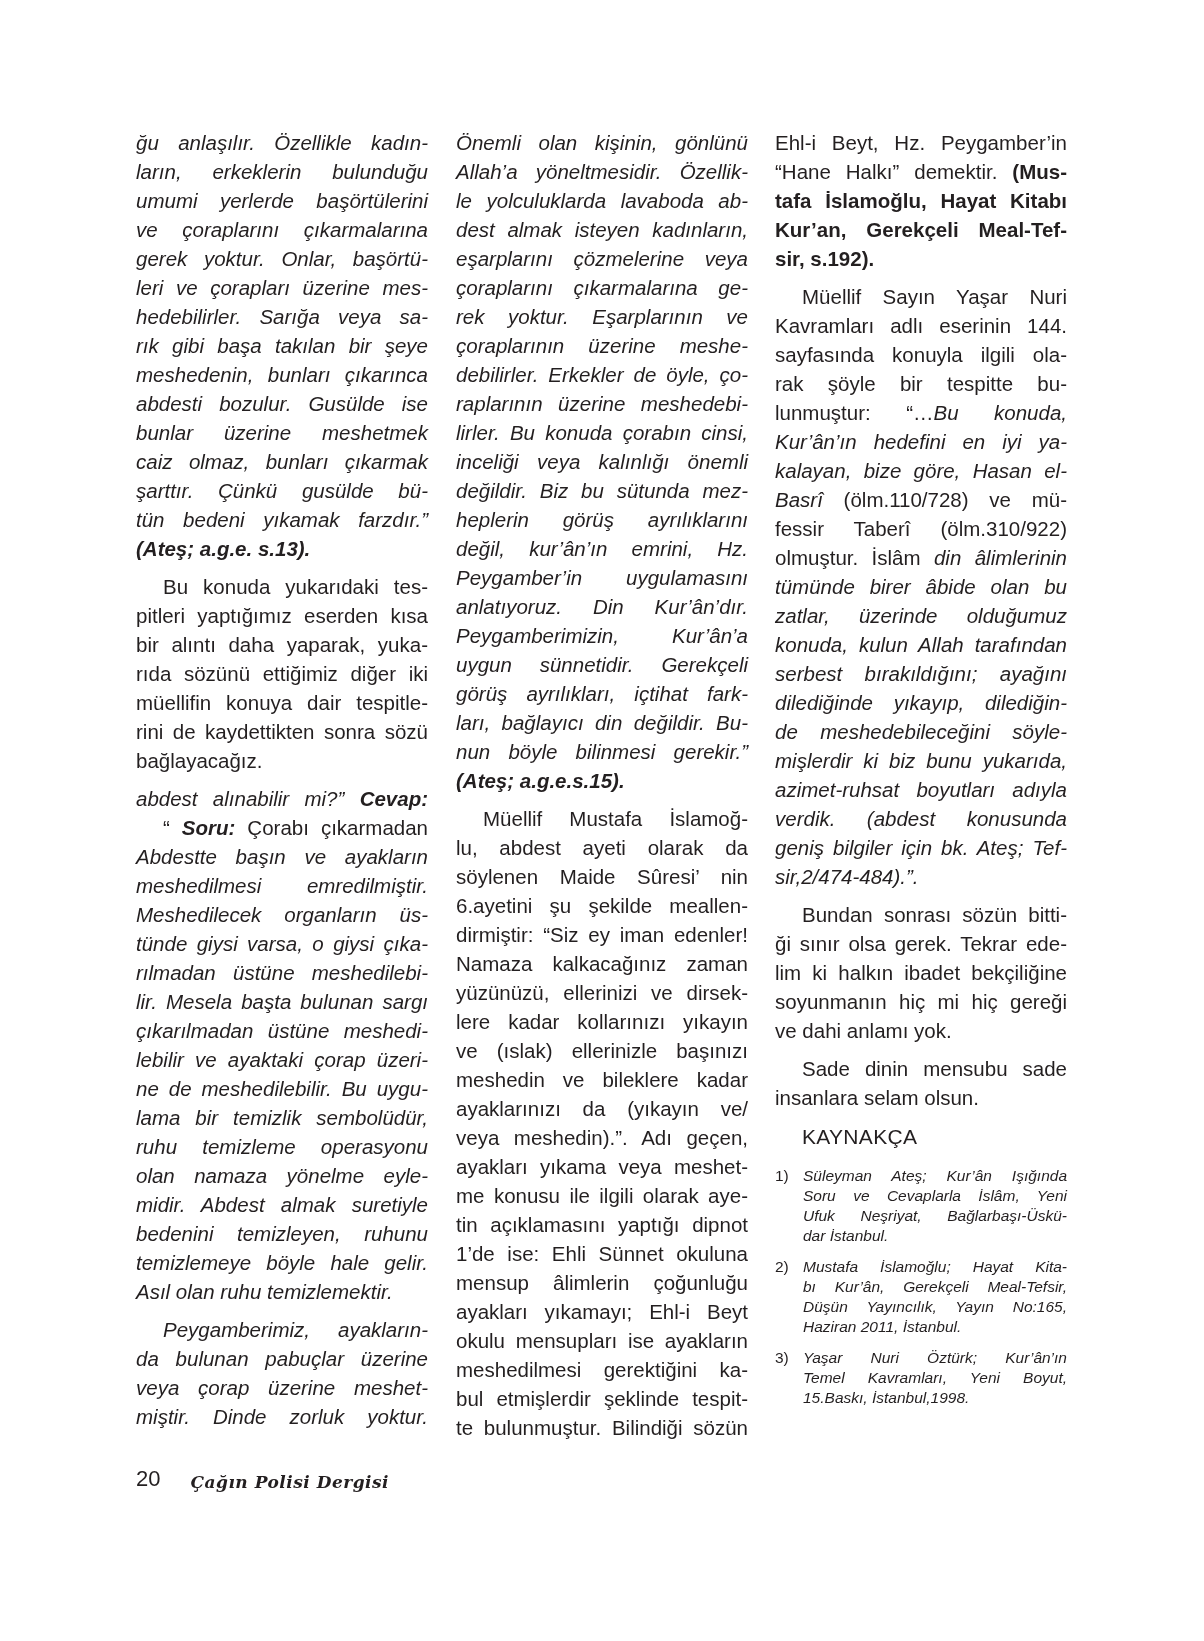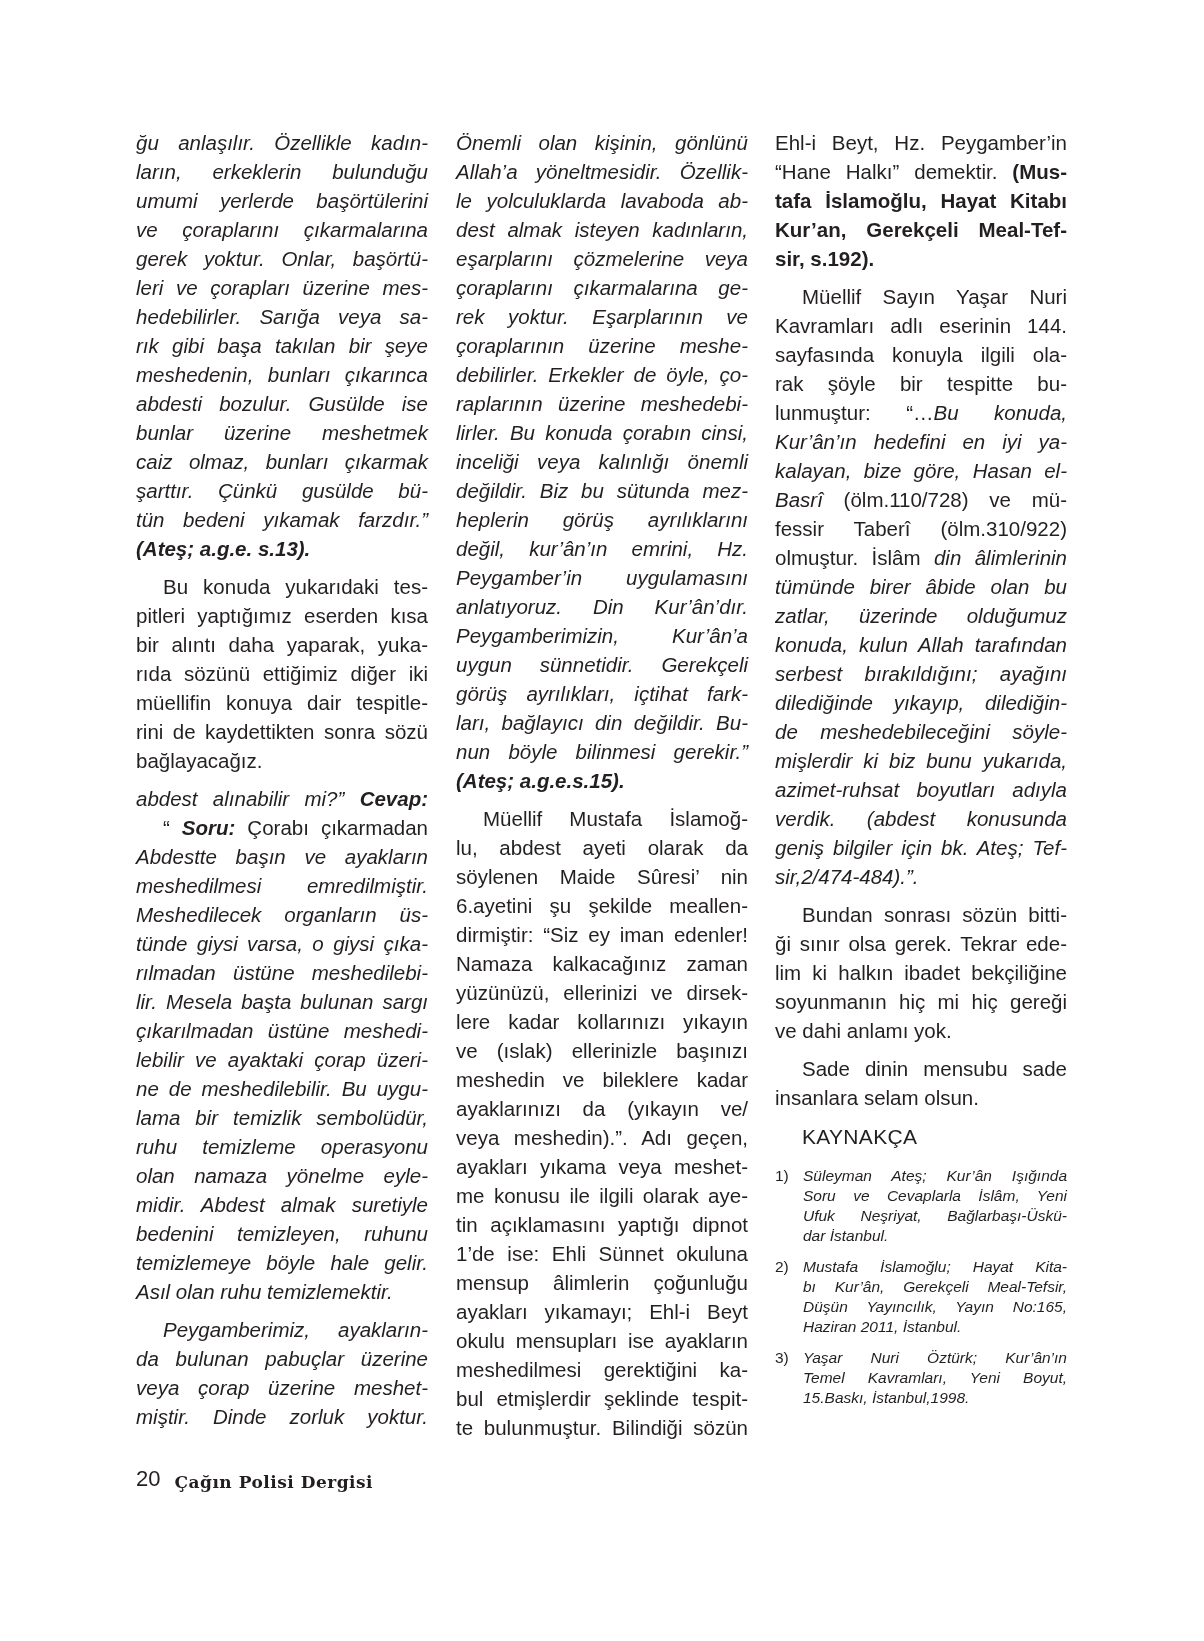--- a/index.html
+++ b/index.html
@@ -33,22 +33,22 @@
     display: block; white-space: nowrap; font-style: italic;
     text-align: justify; text-align-last: justify;
   }
   .ref .rl.last { text-align-last: left; }
   #footer {
     position: absolute; left: 136px; top: 1462px; height: 30px;
     display: flex; align-items: flex-end;
   }
   #page-number { font-size: 22px; margin-right: 14px; }
   #magazine-name {
-    font-family: "DejaVu Serif", serif; font-weight: bold;
-    font-size: 17px; letter-spacing: 0.5px;
+    font-family: "DejaVu Serif", serif; font-style: italic; font-weight: bold;
+    font-size: 17px; letter-spacing: 0.5px; margin-left: 16px;
   }
 </style>
 </head>
 <body>
 
 <div id="col-1" class="col">
     <div>
       <span class="ln it">ğu anlaşılır. Özellikle kadın-</span>
       <span class="ln it">ların, erkeklerin bulunduğu</span>
       <span class="ln it">umumi yerlerde başörtülerini</span>

